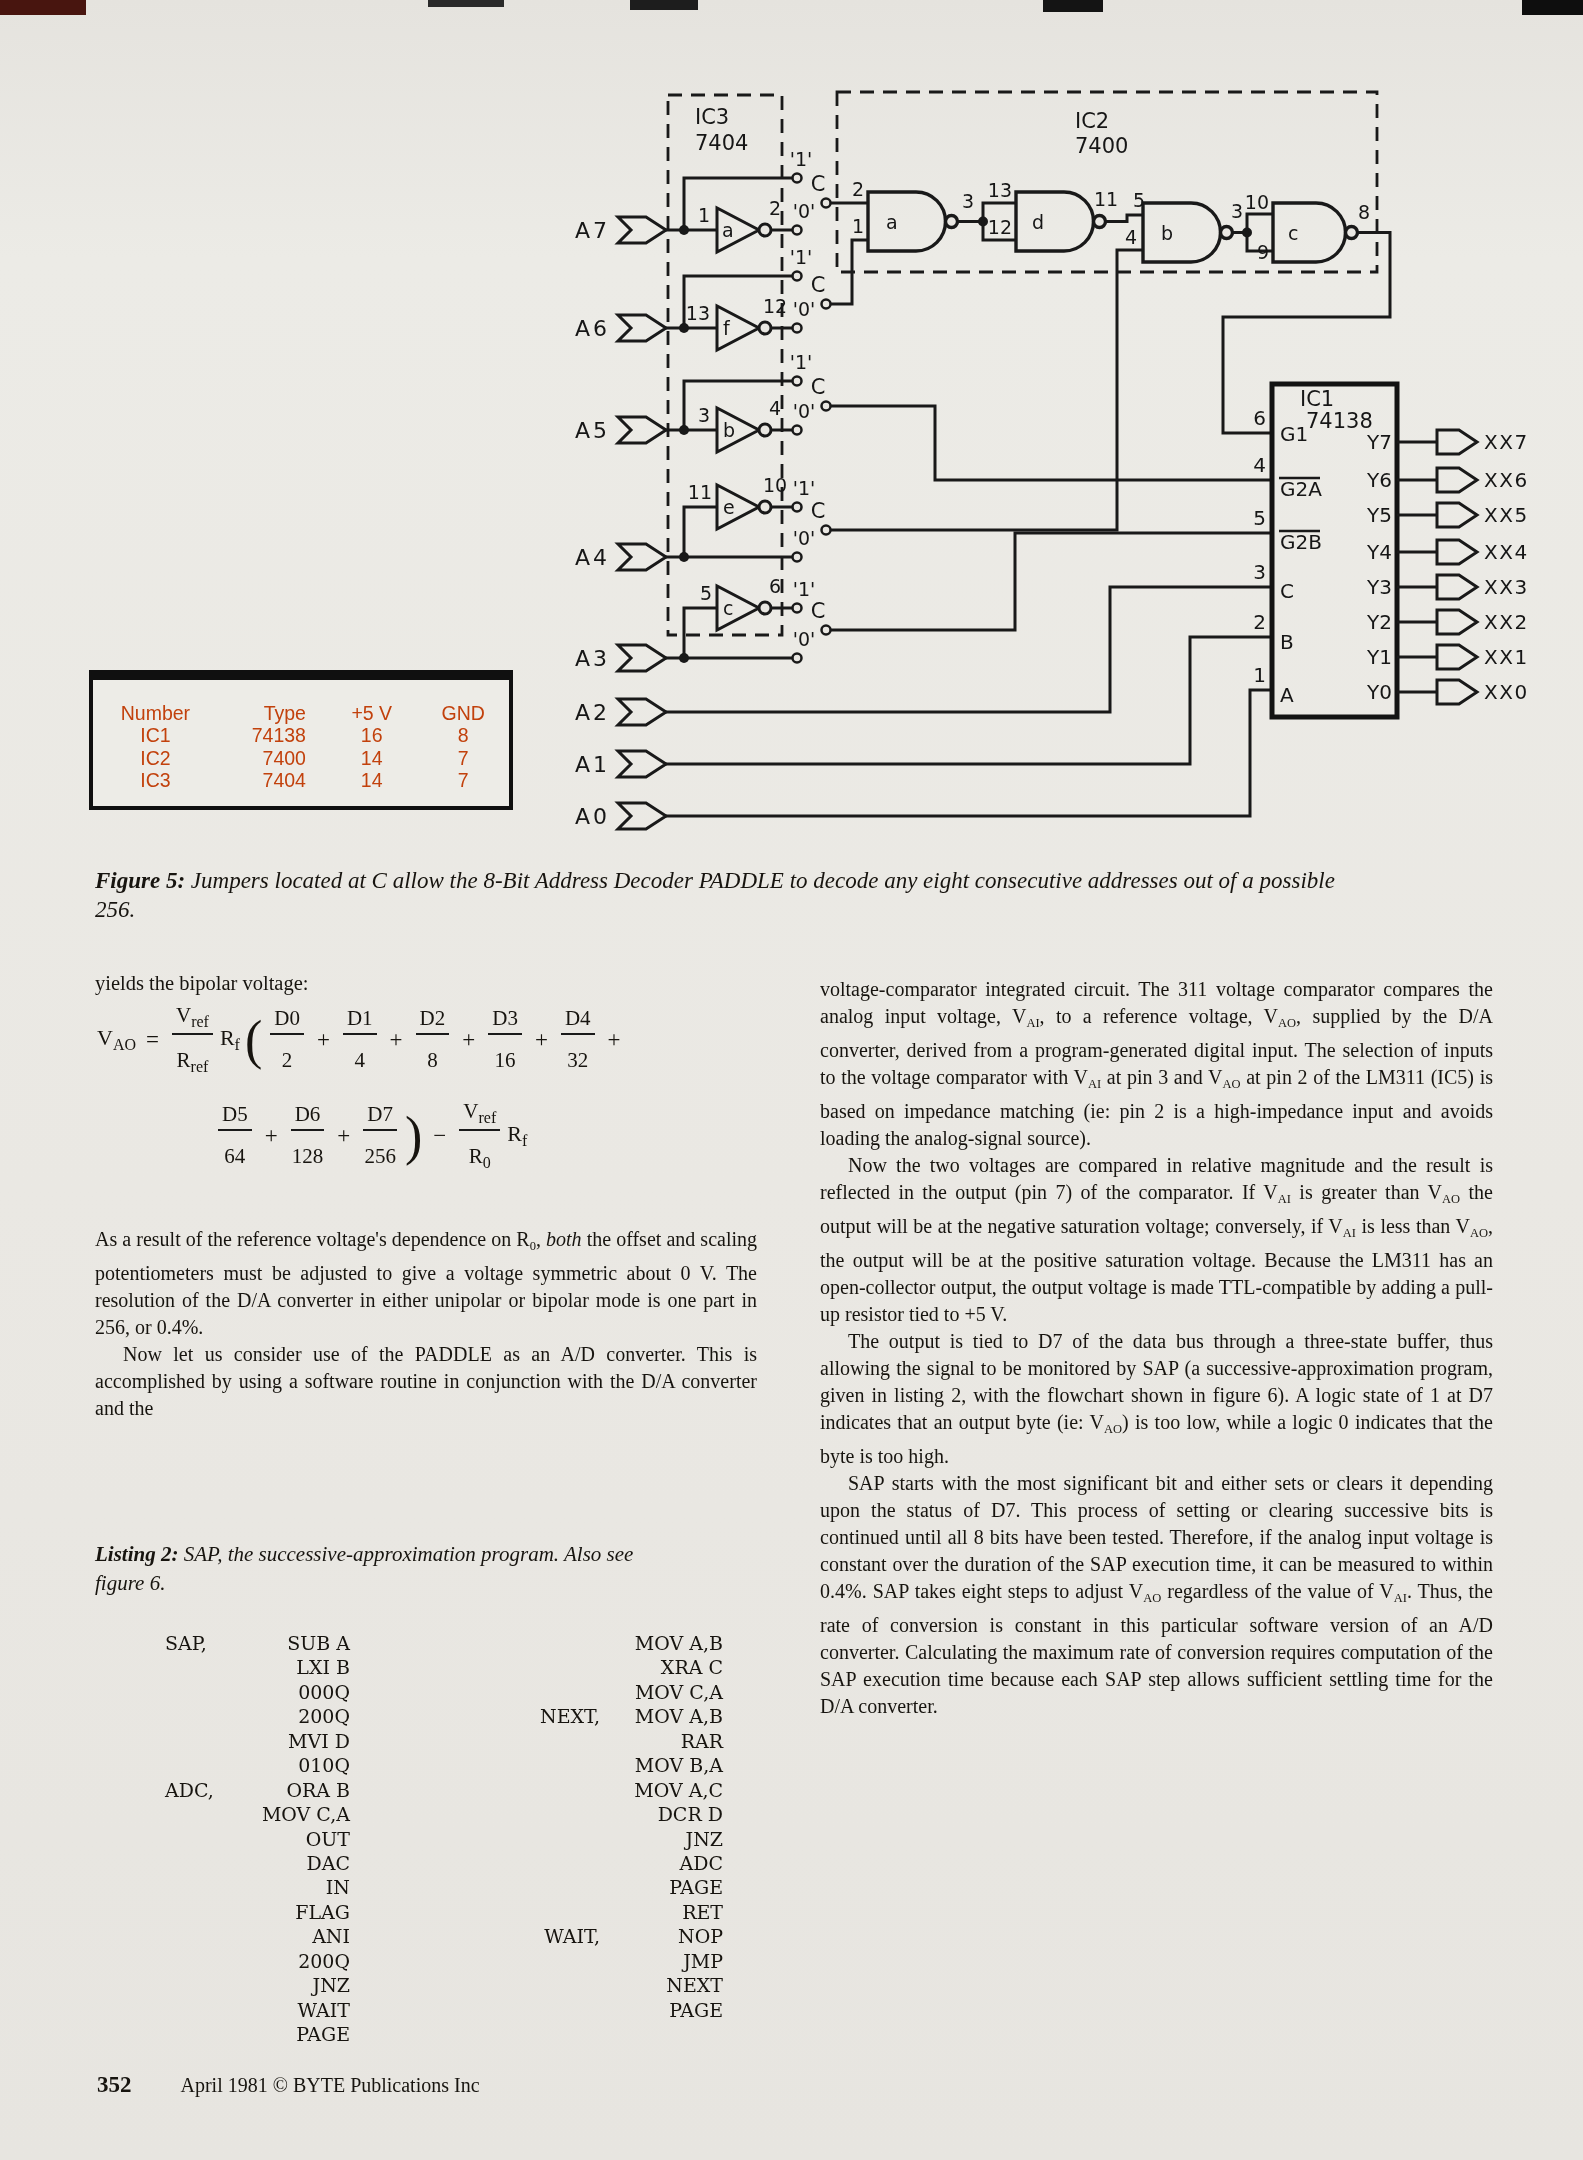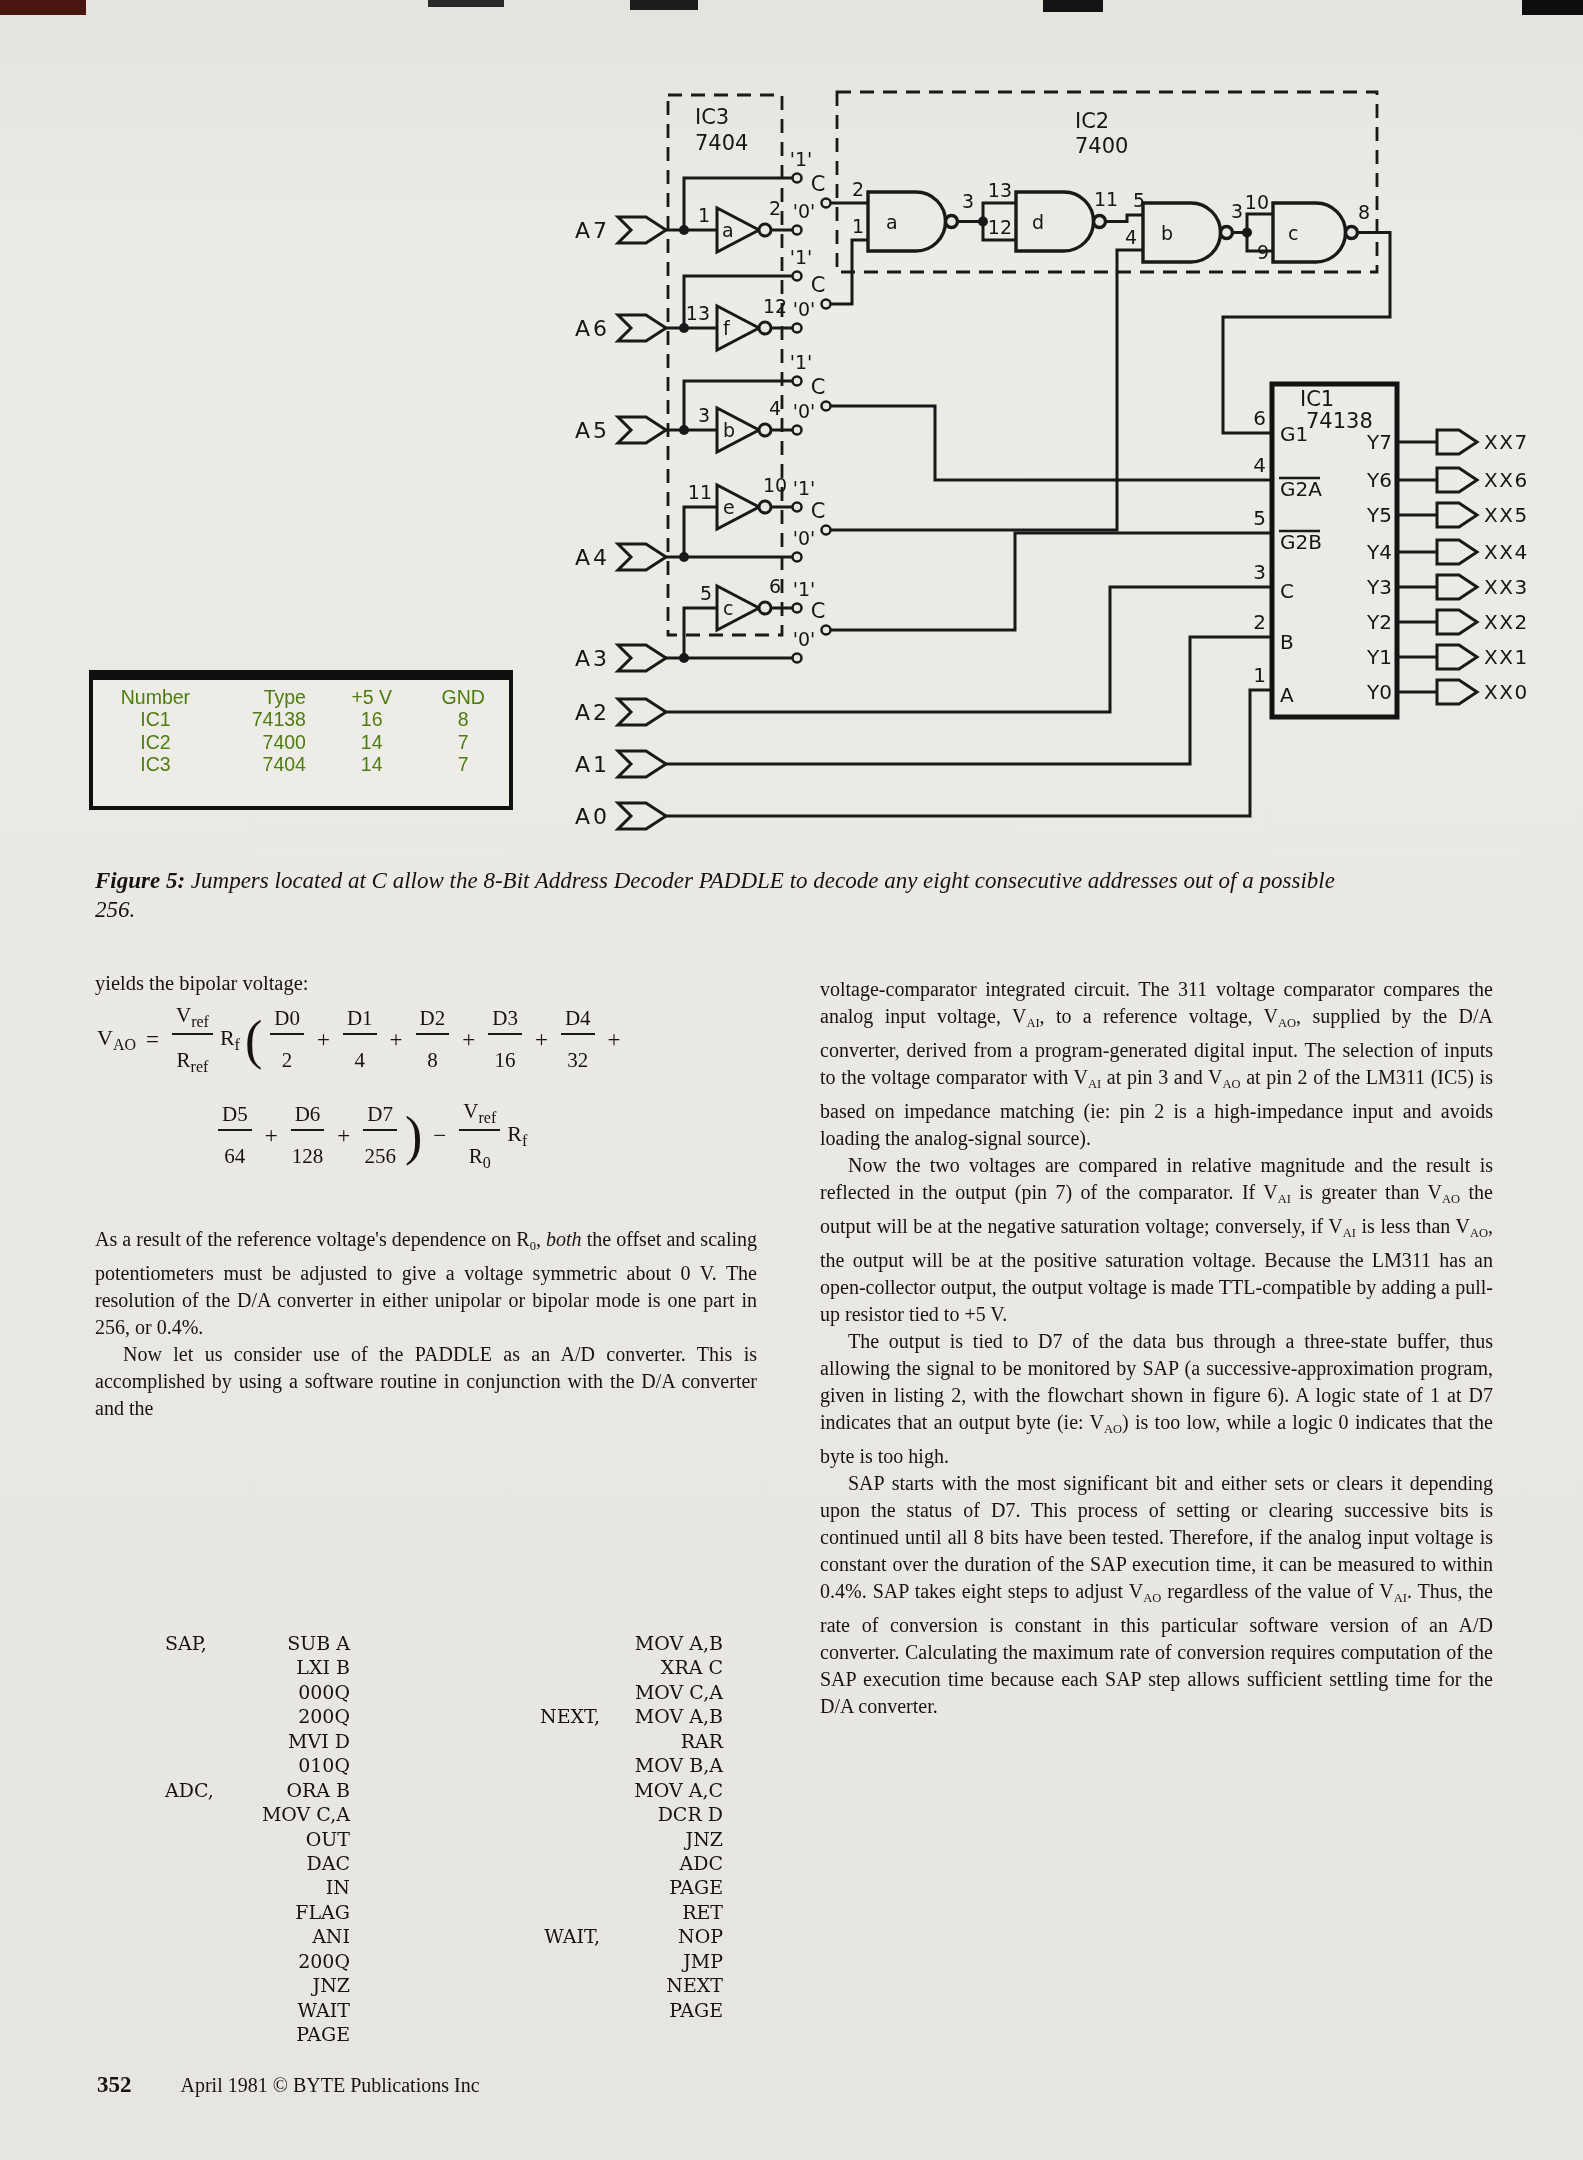--- a/index.html
+++ b/index.html
@@ -9,23 +9,23 @@
   .art{position:absolute;}
   
   svg.schem{position:absolute;left:0;top:0;}
   svg.schem text{font-family:"DejaVu Sans",sans-serif;fill:#161616;}
   .t21{font-size:21px;} .t20{font-size:20px;} .t19{font-size:19px;}
   .alab{font-size:22px;letter-spacing:3px;}
   .xlab{font-size:20px;letter-spacing:1.5px;}
   
   .ictable{position:absolute;left:89px;top:670px;width:424px;height:140px;box-sizing:border-box;
            border:4px solid #101010;border-top-width:10px;background:#edece7;
-           font-family:"Liberation Sans",sans-serif;font-size:19.5px;color:#4d7c0f;
+           font-family:"Liberation Sans",sans-serif;font-size:19.5px;color:#c2410c;
            display:grid;grid-template-columns:30% 26% 22% 22%;grid-auto-rows:22.5px;
-           padding-top:6px;align-items:center;}
+           padding-top:22px;align-items:center;}
   .ictable .c1{text-align:center;} .ictable .c2{text-align:right;padding-right:20px;}
   .ictable .c3{text-align:center;} .ictable .c4{text-align:center;}
   
   .caption{position:absolute;left:95px;top:866px;width:1402px;font-size:23px;line-height:29px;font-style:italic;}
   .caption b{font-style:italic;}
   .capline{display:block;}
   .intro{position:absolute;left:95px;top:972px;width:660px;font-size:20.5px;}
   .col{position:absolute;font-size:20px;line-height:27px;text-align:justify;}
   .col p{margin:0;}
   .col p.ind{text-indent:28px;}
@@ -380,20 +380,25 @@
       </span>
       <span class="fv"><span>R</span><sub>f</sub></span>
     </div>
   </div>
 
   <div class="col" style="left:95px;top:1226px;width:662px;">
     <p>As a result of the reference voltage's dependence on R<sub>0</sub>, <i>both</i> the offset and scaling potentiometers must be adjusted to give a voltage symmetric about 0 V. The resolution of the D/A converter in either unipolar or bipolar mode is one part in 256, or 0.4%.</p>
     <p class="ind">Now let us consider use of the PADDLE as an A/D converter. This is accomplished by using a software routine in conjunction with the D/A converter and the</p>
   </div>
 
+  <div class="listcap">
+    <span class="capline"><b style="font-style:italic">Listing 2:</b>
+      <span>SAP, the successive-approximation program. Also see</span></span>
+    <span class="capline">figure 6.</span>
+  </div>
 
   <div class="listing">
     <div class="ll">SAP,</div>
       <div class="lo">SUB A</div>
       <div class="l2"></div>
       <div class="o2">MOV A,B</div>
     <div class="ll"></div>
       <div class="lo">LXI B</div>
       <div class="l2"></div>
       <div class="o2">XRA C</div>

